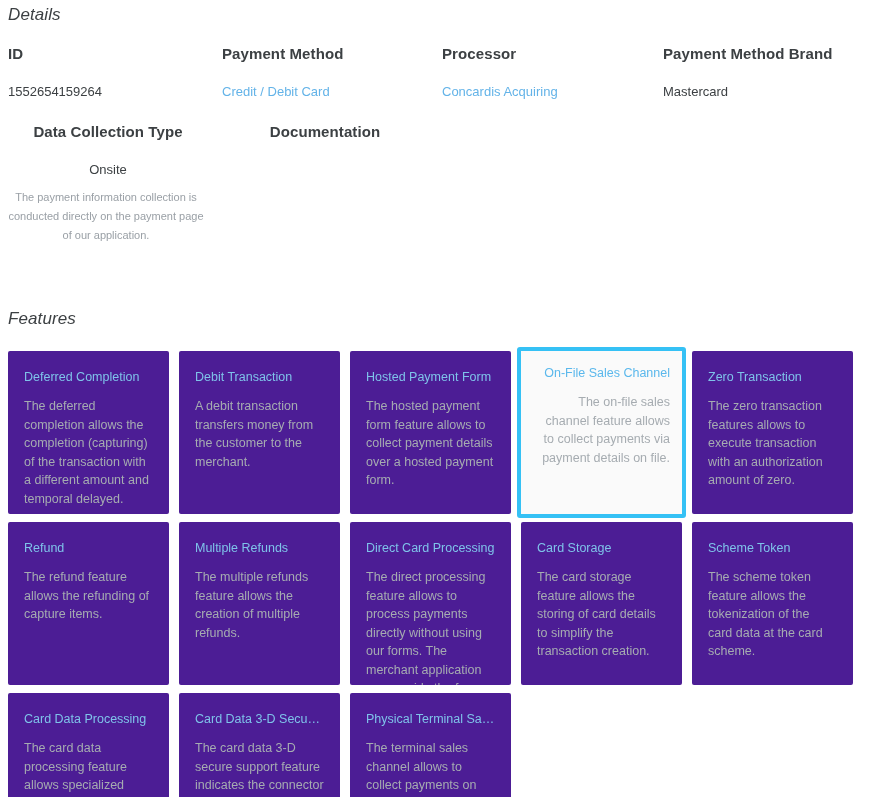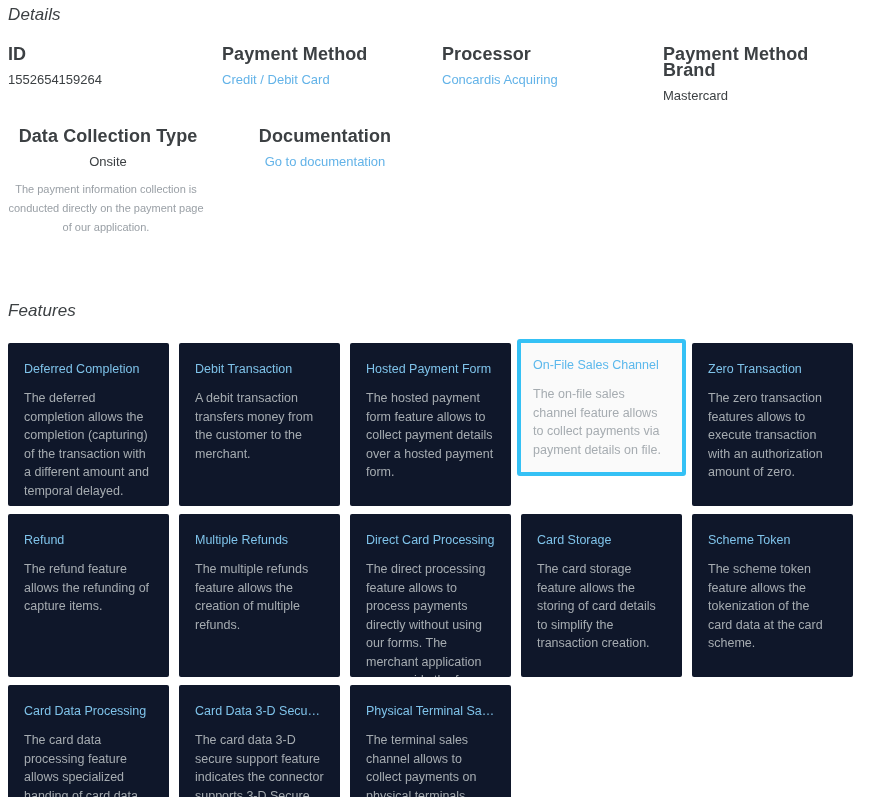--- a/index.html
+++ b/index.html
@@ -37,32 +37,32 @@
   .details-grid {
     display: grid;
     grid-template-columns: 214px 220px 221px 1fr;
     margin-top: 21px;
   }
   .detail-cell {
     padding-right: 14px;
     box-sizing: border-box;
   }
   .detail-label {
-    font-size: 18px;
+    font-size: 15px;
     font-weight: 700;
     color: #3c4043;
     letter-spacing: .1px;
     line-height: 16px;
   }
   .detail-value {
     font-size: 13px;
     font-weight: 400;
     color: #3c4043;
     line-height: 18px;
-    margin-top: 9px;
+    margin-top: 21px;
   }
   .detail-value.link {
     color: #63b3e8;
     cursor: pointer;
   }
   .detail-note {
     font-size: 11px;
     color: #9aa0a6;
     line-height: 19px;
     margin-top: 9px;
@@ -81,35 +81,36 @@
   .features-grid {
     margin-top: 22px;
     display: grid;
     grid-template-columns: repeat(5, 161px);
     column-gap: 10px;
     row-gap: 8px;
   }
 
   .feature-card {
     position: relative;
-    background: #0f172a;
+    background: #4c1d95;
     border-radius: 2px;
     height: 163px;
     box-sizing: border-box;
     padding: 18px 16px 0 16px;
     overflow: hidden;
   }
   .feature-card.selected {
     background: #fafafa;
     border: 4px solid #35c1f5;
     border-radius: 3px;
     padding: 14px 12px 0 12px;
-    height: 137px;
+    height: 171px;
     margin: -4px;
     z-index: 2;
+    text-align: right;
   }
 
   .feature-title {
     font-size: 12.5px;
     line-height: 16px;
     color: #7fc3ea;
     cursor: pointer;
     white-space: nowrap;
     overflow: hidden;
     text-overflow: ellipsis;
@@ -151,21 +152,20 @@
     </div>
 
   <div class="details-grid details-row-2">
       <div class="detail-cell">
         <div class="detail-label">Data Collection Type</div>
         <div class="detail-value">Onsite</div>
         <div class="detail-note">The payment information collection is conducted directly on the payment page of our application.</div>
       </div>
       <div class="detail-cell">
         <div class="detail-label">Documentation</div>
-        <div class="detail-value link">Go to documentation</div>
       </div>
     </div>
 
   <h2 class="section-title features-header">Features</h2>
 
   <div class="features-grid">
       <div class="feature-card">
         <div class="feature-title">Deferred Completion</div>
         <div class="feature-desc">The deferred completion allows the completion (capturing) of the transaction with a different amount and temporal delayed.</div>
       </div>

